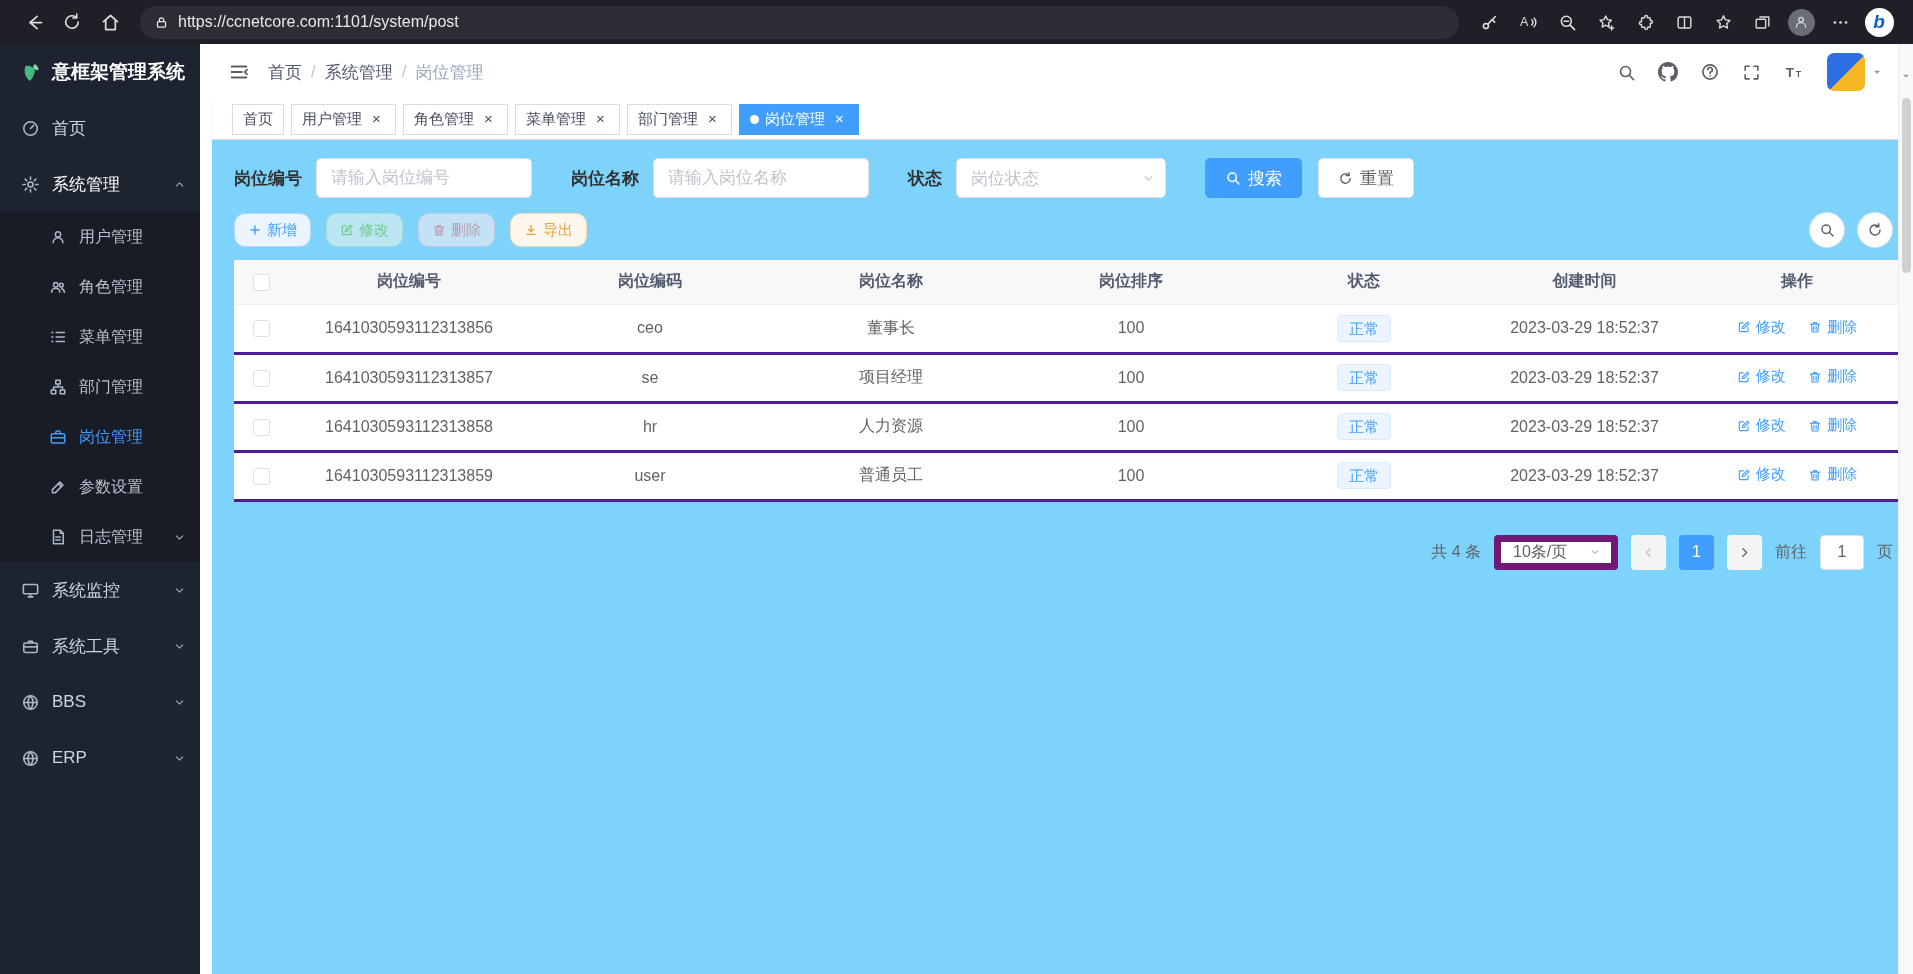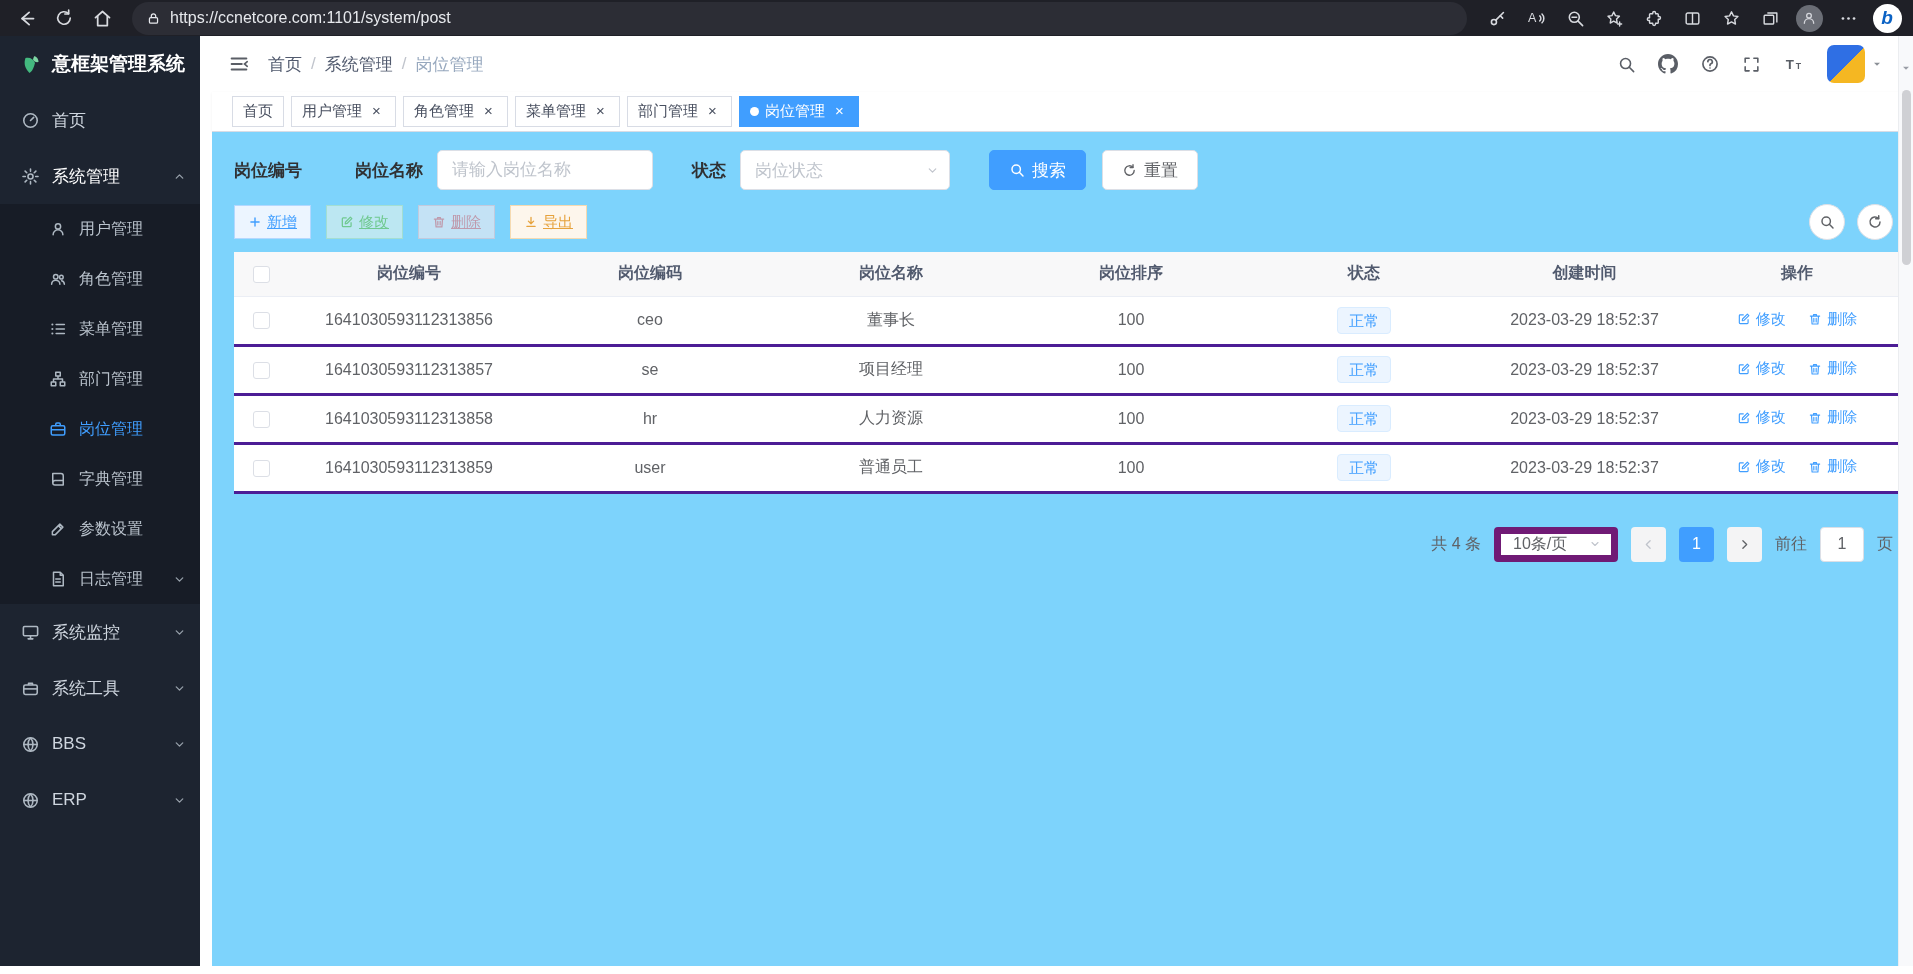--- a/index.html
+++ b/index.html
@@ -2,21 +2,21 @@
 <html><head>
 <meta charset="utf-8">
 <style>
   * { margin:0; padding:0; box-sizing:border-box; }
   html,body { width:1913px; height:974px; overflow:hidden; }
   body { font-family:"Liberation Sans","DejaVu Sans",sans-serif; font-size:16px; color:#303133; background:#fff; }
   svg { display:block; }
   button, input { font-family:inherit; }
 
   
-  .chrome { height:36px; background:#1f2027; display:flex; align-items:center; padding:0 8px; gap:2px; }
+  .chrome { height:44px; background:#1f2027; display:flex; align-items:center; padding:0 16px; gap:2px; }
   .chrome-btn { width:36px; height:36px; border-radius:7px; display:flex; align-items:center; justify-content:center; color:#d8dadf; flex:0 0 auto; cursor:pointer; }
   .urlbar { flex:1 1 auto; height:33px; margin:0 10px; background:#2c2d35; border-radius:17px; display:flex; align-items:center; padding:0 14px; gap:9px; color:#e7e9ed; min-width:0; cursor:text; }
   .urlbar .url { font-size:16px; white-space:nowrap; overflow:hidden; }
   .chrome-right { display:flex; align-items:center; gap:3px; flex:0 0 auto; }
   .avatar-chip { width:27px; height:27px; border-radius:50%; background:#6a6d75; display:flex; align-items:center; justify-content:center; color:#d4d6db; }
   .bing-chip { width:29px; height:29px; border-radius:50%; background:#ffffff; display:flex; align-items:center; justify-content:center; color:#0b62c4; font-weight:bold; font-style:italic; font-size:19px; }
 
   
   .app { position:relative; display:flex; height:930px; background:#fff;gap:12px; }
 
@@ -62,21 +62,21 @@
   .f-input { width:216px; height:40px; border:1px solid #dcdfe6; border-radius:5px; padding:0 14px; font-size:17px; color:#606266; outline:none; }
   .f-input::placeholder { color:#bfc4cc; }
   .f-select { width:210px; height:40px; border:1px solid #dcdfe6; border-radius:5px; display:flex; align-items:center; justify-content:space-between; padding:0 10px 0 14px; color:#bfc4cc; font-size:17px; cursor:pointer; background:#fff; }
   .f-select .sel-chev { color:#c0c4cc; display:flex; }
 
   .btn { display:inline-flex; align-items:center; justify-content:center; gap:7px; height:40px; padding:0 19px; border:1px solid #dcdfe6; border-radius:5px; background:#fff; color:#606266; font-size:17px; cursor:pointer; white-space:nowrap; }
   .btn-primary { background:#409eff; border-color:#409eff; color:#fff; }
   .btn + .btn { margin-left:16px; }
 
   .toolbar-row { display:flex; align-items:center; margin-top:14px; }
-  .btn-sm { height:34px; padding:0 13px; font-size:15px; border-radius:0; gap:5px;text-decoration:underline; }
+  .btn-sm { height:34px; padding:0 13px; font-size:15px; border-radius:11px; gap:5px; }
   .btn-sm + .btn-sm { margin-left:15px; }
   .btn-plain-primary { background:#ecf5ff; border-color:#b3d8ff; color:#409eff; }
   .btn-plain-success { background:#f0f9eb; border-color:#c2e7b0; color:#67c23a; opacity:.55; cursor:not-allowed; }
   .btn-plain-danger  { background:#fef0f0; border-color:#fbc4c4; color:#f56c6c; opacity:.55; cursor:not-allowed; }
   .btn-plain-warning { background:#fdf6ec; border-color:#f5dab1; color:#e6a23c; }
   .toolbar-right { margin-left:auto; display:flex; gap:12px; }
   .circle-btn { width:36px; height:36px; border-radius:50%; border:1px solid #dcdfe6; background:#fff; color:#606266; display:flex; align-items:center; justify-content:center; cursor:pointer; }
 
   
   .table-wrap { margin-top:12px; }
@@ -295,29 +295,20 @@
                 <rect x="3" y="7.5" width="18" height="12.5" rx="2"></rect>
                 <path d="M9 7.5 V5.5 a1.5 1.5 0 0 1 1.5-1.5 h3 a1.5 1.5 0 0 1 1.5 1.5 v2"></path>
                 <path d="M3 13 h18"></path>
               </svg>
           </span>
           <span class="mi-label">岗位管理</span>
         </div>
         <div class="menu-item">
           <span class="mi-icon">
             <svg width="18" height="18" viewBox="0 0 24 24" fill="none" stroke="currentColor" stroke-width="2" stroke-linejoin="round">
-                <path d="M5 4.5h11a3 3 0 0 1 3 3V20H8a3 3 0 0 1-3-3z"></path>
-                <path d="M5 17a3 3 0 0 1 3-3h11"></path>
-              </svg>
-          </span>
-          <span class="mi-label">字典管理</span>
-        </div>
-        <div class="menu-item">
-          <span class="mi-icon">
-            <svg width="18" height="18" viewBox="0 0 24 24" fill="none" stroke="currentColor" stroke-width="2" stroke-linejoin="round">
                 <path d="M14.5 5.5l4 4L8.5 19.5H4.5v-4z"></path>
                 <path d="M12.5 7.5l4 4"></path>
               </svg>
           </span>
           <span class="mi-label">参数设置</span>
         </div>
         <div class="menu-item">
           <span class="mi-icon">
             <svg width="18" height="18" viewBox="0 0 24 24" fill="none" stroke="currentColor" stroke-width="2" stroke-linejoin="round">
                 <path d="M6 3h9l4 4v14H6z"></path>
@@ -484,20 +475,21 @@
         <span>岗位管理</span>
         <span class="close">×</span>
       </div>
     </div>
 
     <div class="content">
 
       <div class="filter-row">
         <div class="f-group">
           <span class="f-label">岗位编号</span>
+          <input class="f-input" type="text" placeholder="请输入岗位编号" style="">
         </div>
         <div class="f-group">
           <span class="f-label">岗位名称</span>
           <input class="f-input" type="text" placeholder="请输入岗位名称" style="">
         </div>
         <div class="f-group">
           <span class="f-label">状态</span>
           <div class="f-select">
             <span>岗位状态</span>
             <span class="sel-chev">

